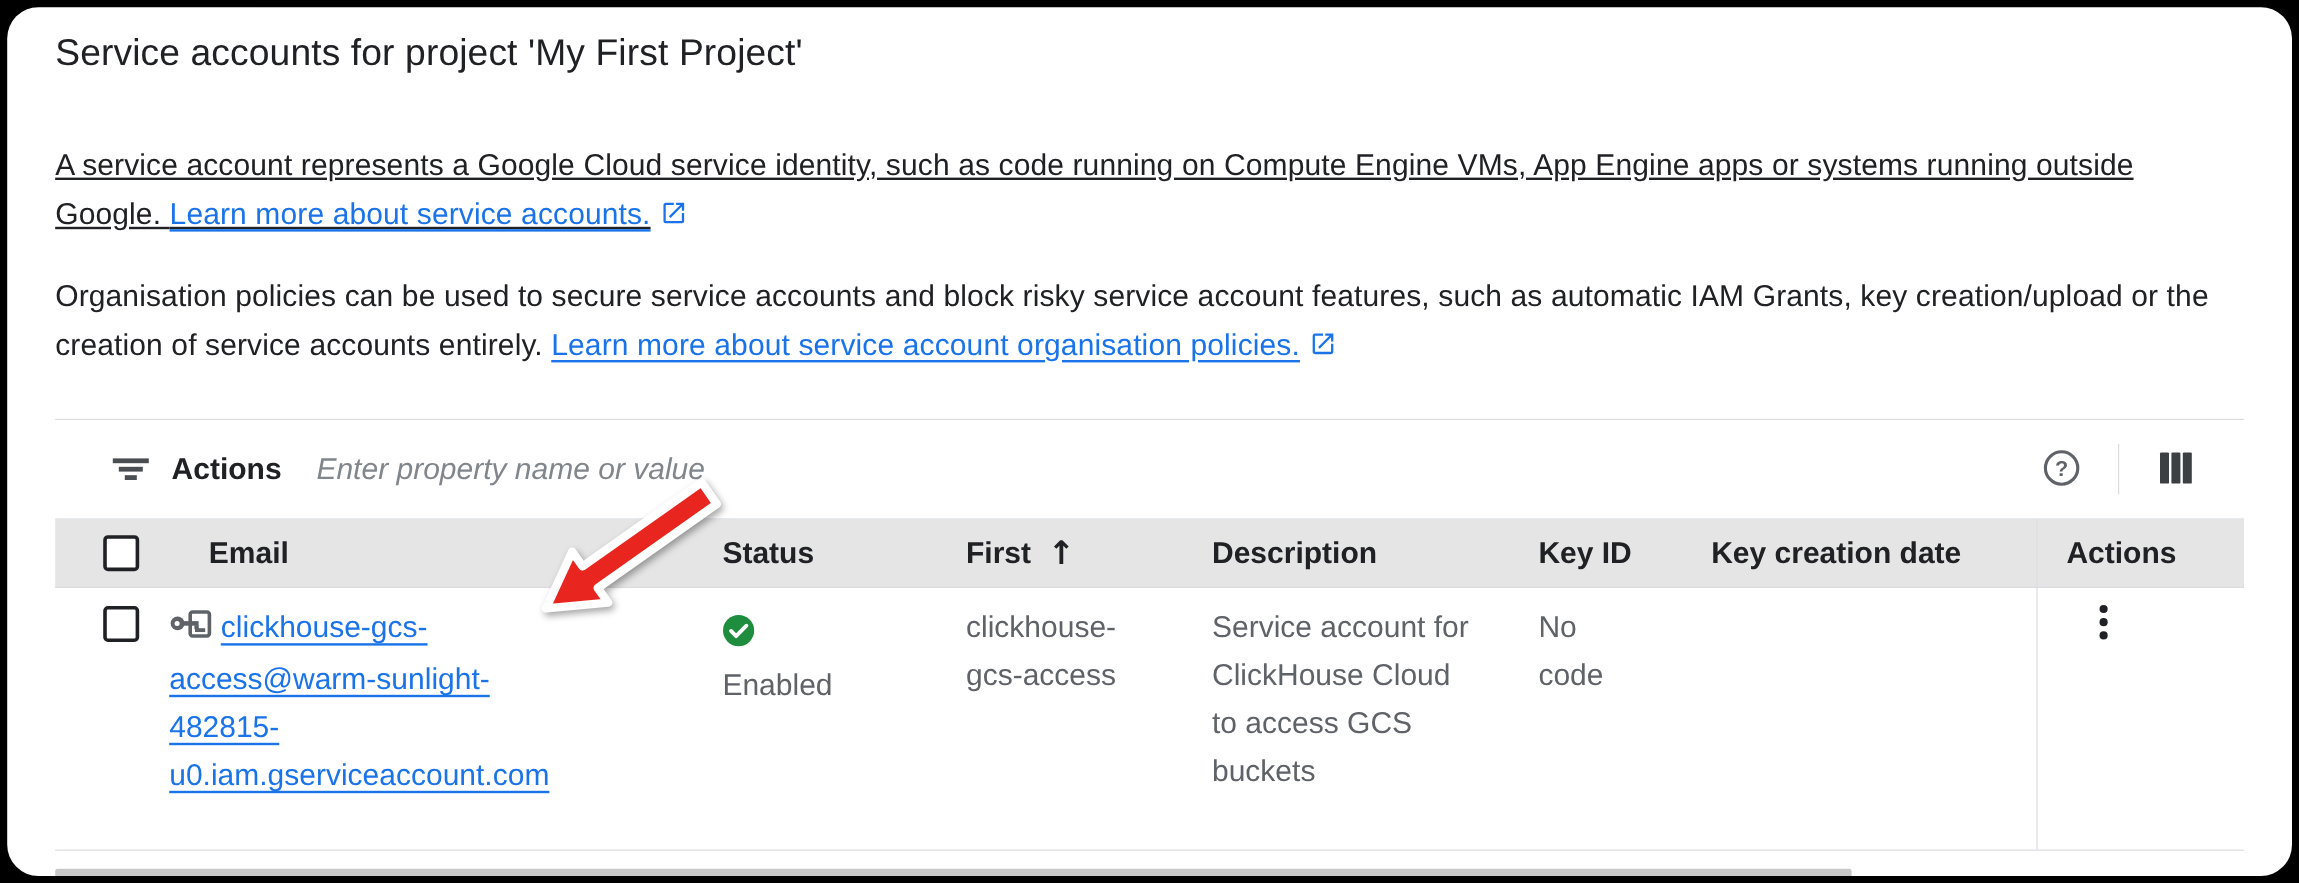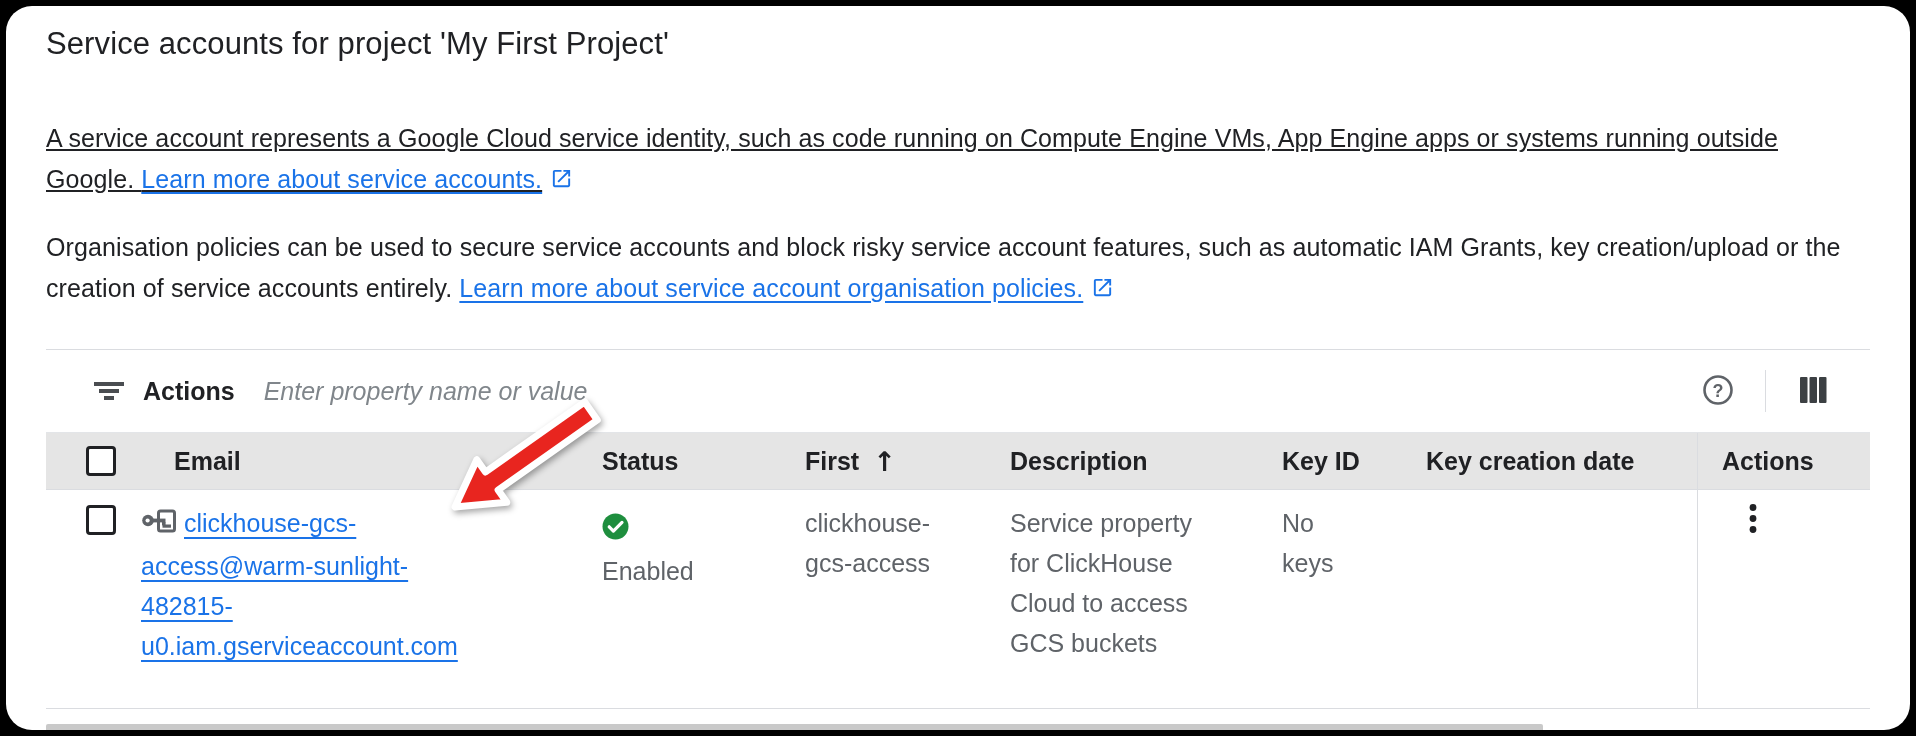--- a/index.html
+++ b/index.html
@@ -231,24 +231,24 @@
             <circle cx="13.5" cy="13.5" r="13" fill="#1e8e3e"></circle>
             <path d="M7.2 13.8 l4.2 4.3 L20 9.4" fill="none" stroke="#fff" stroke-width="3.2" stroke-linecap="round" stroke-linejoin="round"></path>
           </svg>
         </span>
         <span>Enabled</span>
       </div>
       <div class="td name-cell">
         <span class="cell-text">clickhouse-gcs-access</span>
       </div>
       <div class="td desc-cell">
-        <span class="cell-text">Service property for ClickHouse Cloud to access GCS buckets</span>
+        <span class="cell-text">Service account for ClickHouse Cloud to access GCS buckets</span>
       </div>
       <div class="td keyid-cell">
-        <span class="cell-text">No keys</span>
+        <span class="cell-text">No code</span>
       </div>
       <div class="td keydate-cell">
         <span class="cell-text"></span>
       </div>
       <div class="td actions-cell">
         <button class="more-btn">
           <span>
             <svg width="8" height="32" viewBox="0 0 8 32">
               <circle cx="4" cy="4.5" r="3.4" fill="#202124"></circle>
               <circle cx="4" cy="15.5" r="3.4" fill="#202124"></circle>

